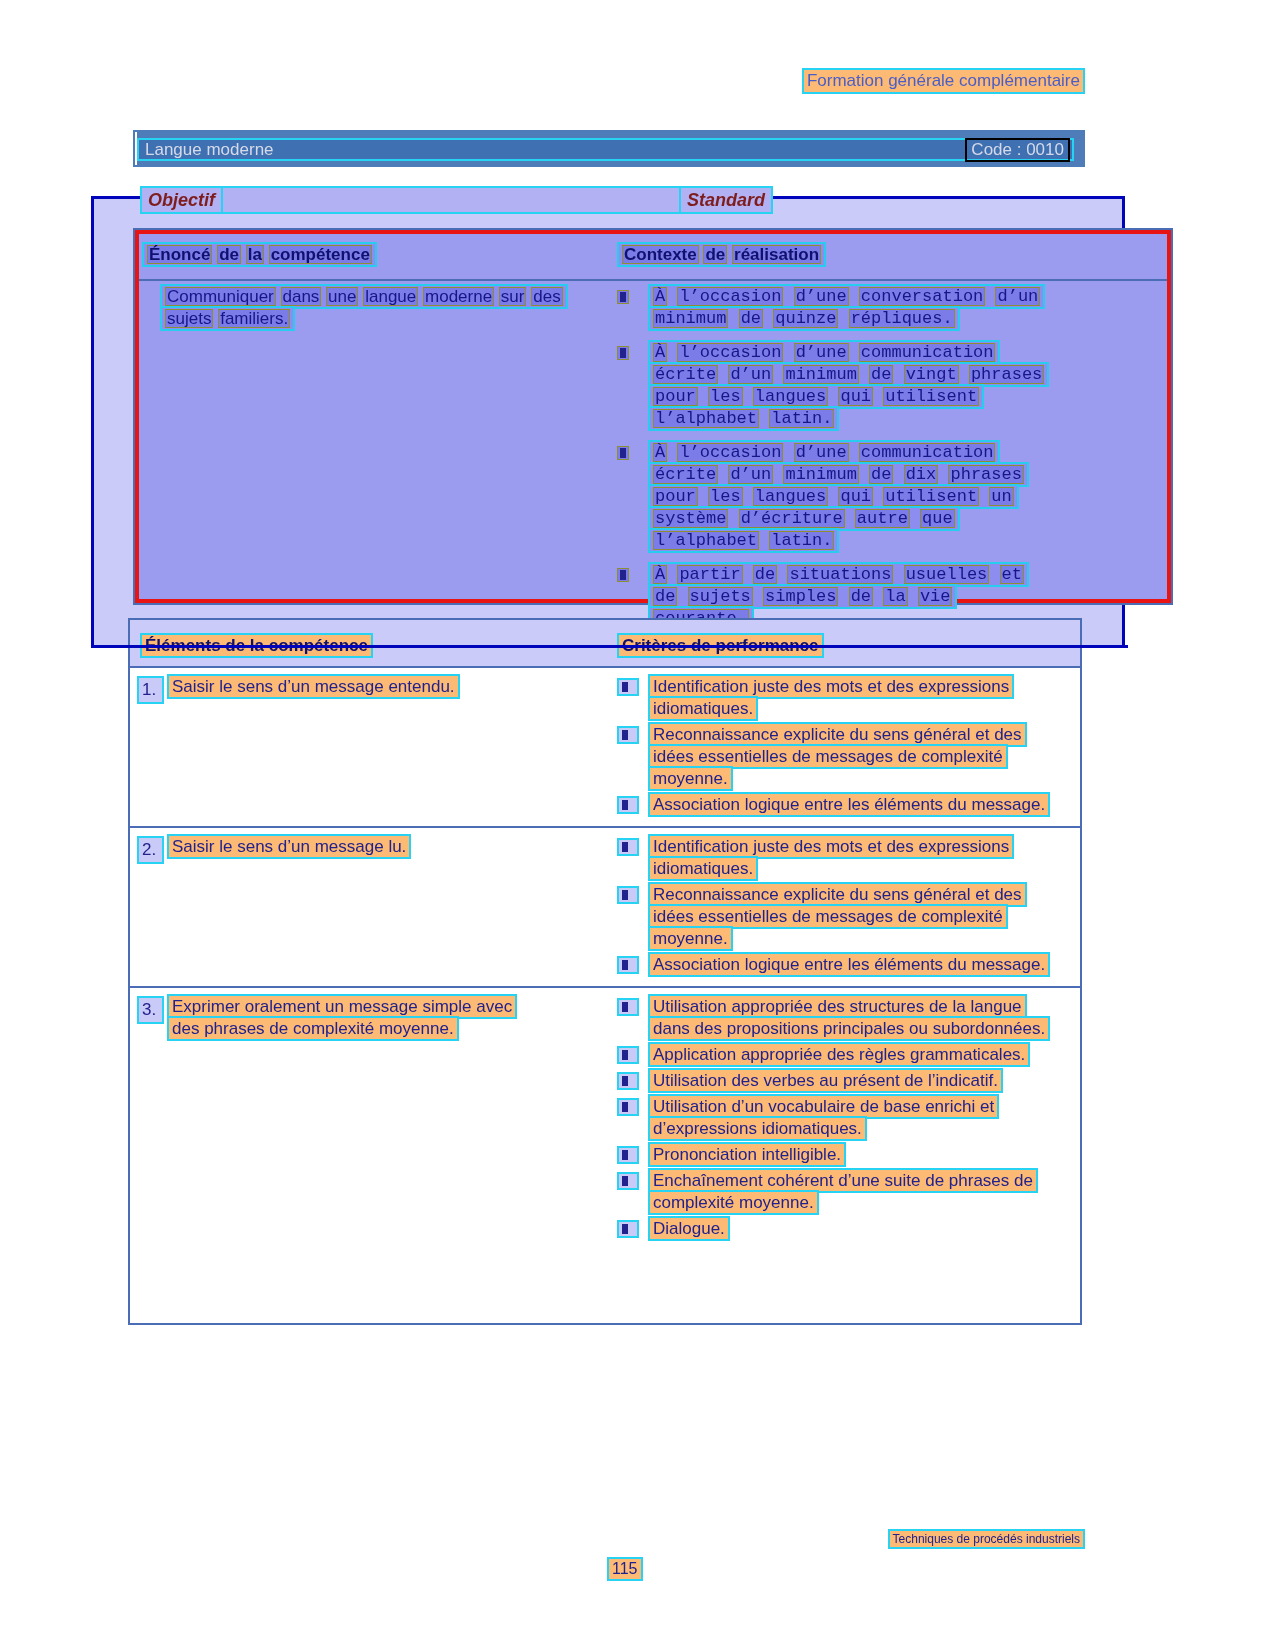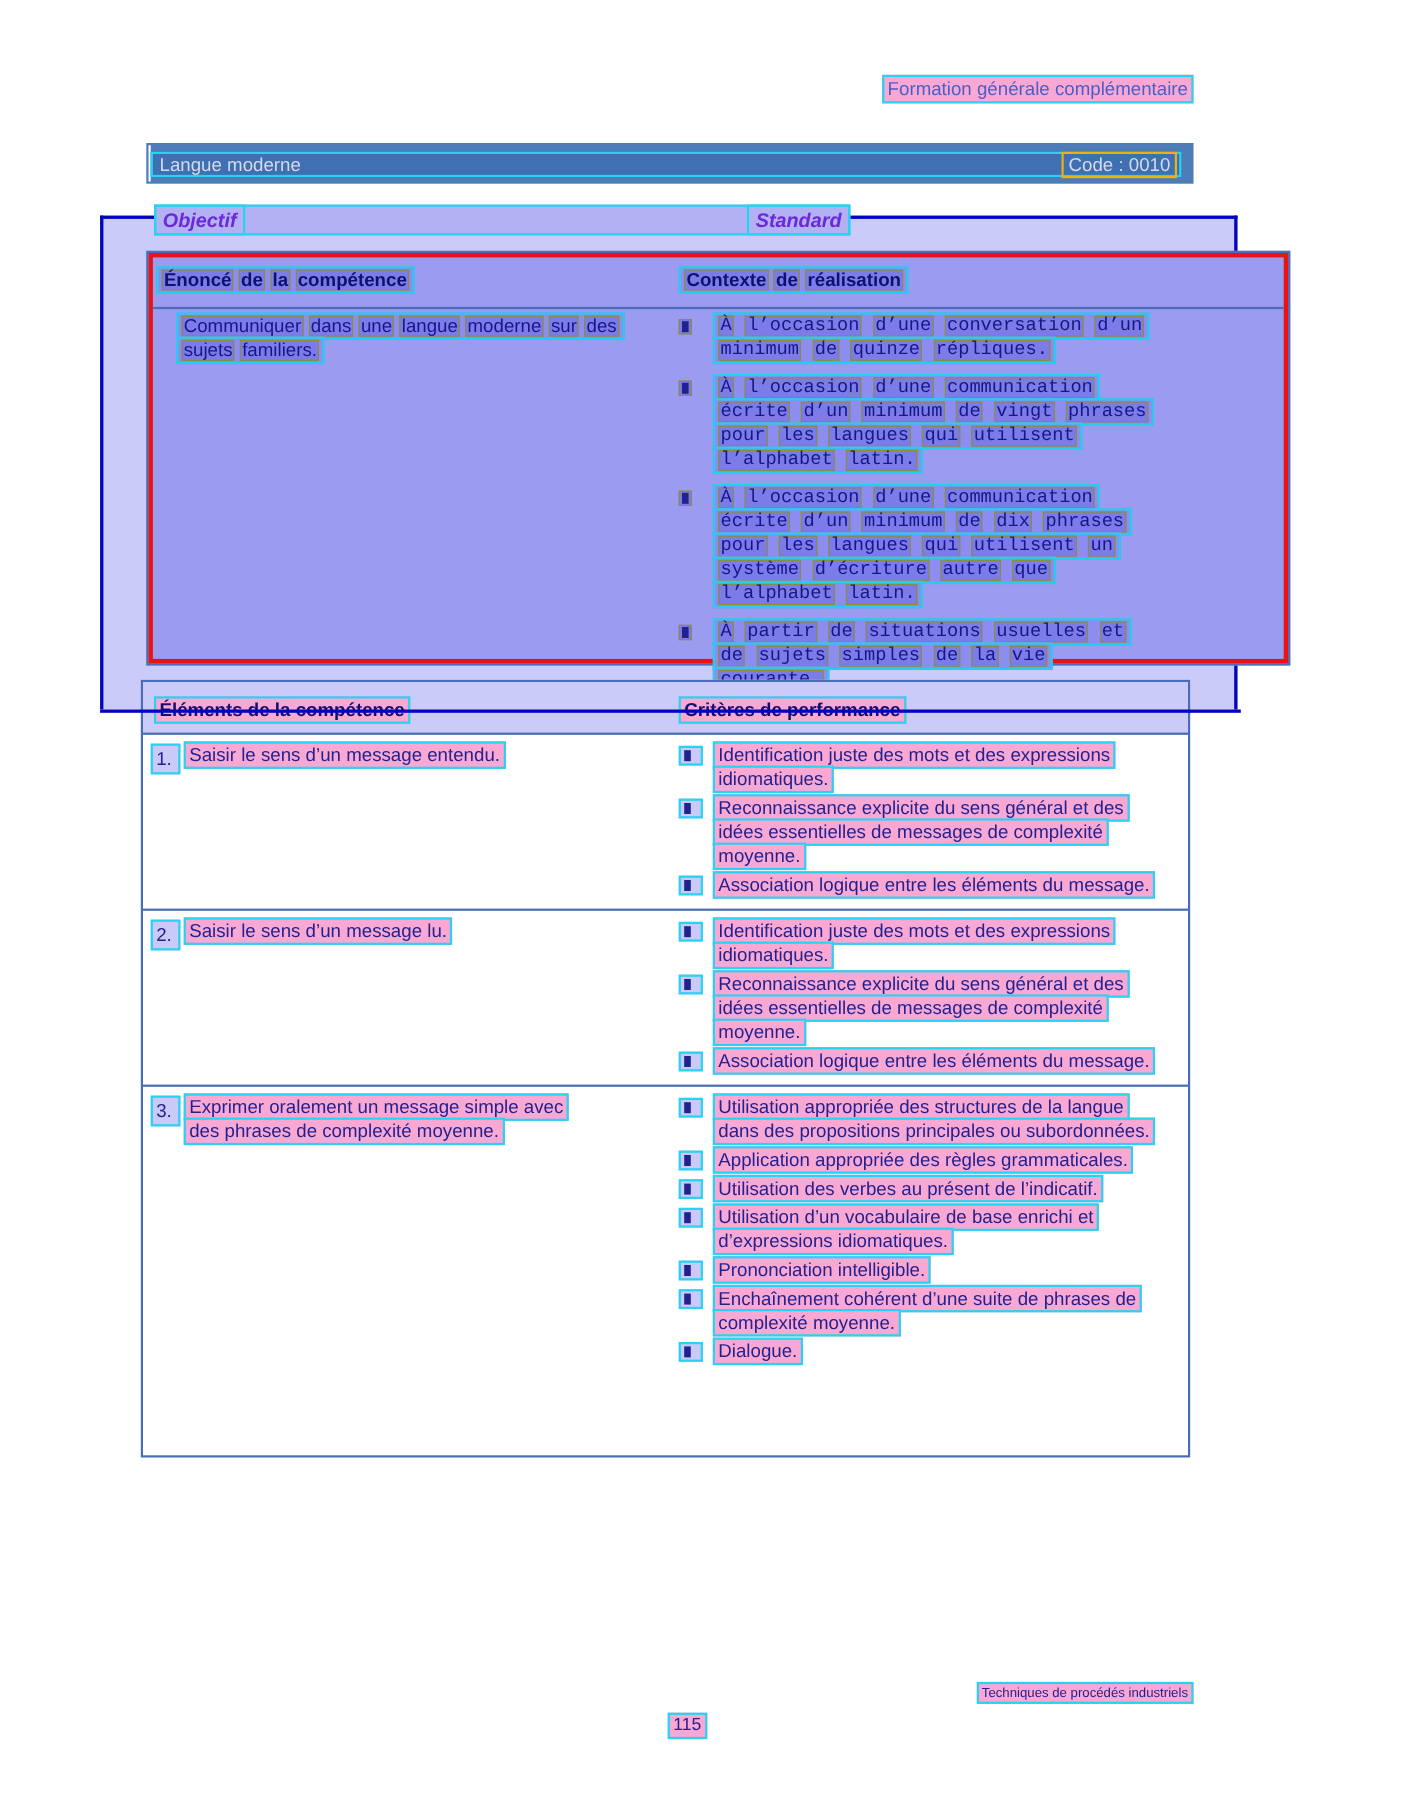--- a/index.html
+++ b/index.html
@@ -6,49 +6,49 @@
   .page{
     position:relative;width:1275px;height:1651px;background:#ffffff;
     font-family:"Liberation Sans", sans-serif;color:#1e1e8e;overflow:hidden;
   }
   
   .lhl{ 
     display:inline;background:#8d8df0;border:2px solid #27cdee;
     padding:1px 3px;box-decoration-break:clone;-webkit-box-decoration-break:clone;
   }
   .lhl2{ 
-    display:inline;background:#f9a8d4;border:2px solid #27d3f2;
+    display:inline;background:#fdba74;border:2px solid #27d3f2;
     padding:1px 3px;box-decoration-break:clone;-webkit-box-decoration-break:clone;
   }
   .wbox{ 
     display:inline-block;background:#7c7ce8;border:1px solid #8d8d33;
     padding:0 1px;margin:0;line-height:17px;
   }
   .bold{font-weight:bold;color:#10106e;}
   
   .toplabel{position:absolute;top:68px;right:190px;font-size:17px;color:#4a5ec8;z-index:2;}
   
   .bar{position:absolute;left:133px;top:130px;width:952px;height:37px;background:#4d7cb8;box-sizing:border-box;}
   .bar-white-line{position:absolute;left:2px;top:2px;width:2px;height:33px;background:#ffffff;}
   .bar-inner{
     position:absolute;left:4px;top:8px;right:11px;bottom:6px;background:#3f70b2;
     border:2px solid #27d3f2;display:flex;justify-content:space-between;align-items:center;
     padding:0 2px 0 6px;font-size:17px;color:#d6dae8;gap:23px;
   }
-  .bar-code{border:2px solid #eab308;padding:0 4px;}
+  .bar-code{border:2px solid #000000;padding:0 4px;}
   
   .outer-fill{
     position:absolute;left:91px;top:196px;width:1034px;height:449px;box-sizing:border-box;
     background:#cbcbfa;border:3px solid #0004bb;border-bottom:none;z-index:0;
   }
   .outer-bottom{position:absolute;left:91px;top:645px;width:1037px;height:3px;background:#0004bb;z-index:6;}
   .obj-line{
     position:absolute;left:140px;top:186px;width:633px;height:28px;box-sizing:border-box;
     background:#b1b1f3;border:2px solid #27d3f2;display:flex;align-items:stretch;z-index:2;
-    font-size:18px;font-weight:bold;font-style:italic;color:#6d28d9;
+    font-size:18px;font-weight:bold;font-style:italic;color:#7f1d1d;
   }
   .obj-item{border:2px solid #27d3f2;margin:-2px 0 -2px -2px;padding:0 6px;display:flex;align-items:center;}
   .obj-item.std{margin-left:auto;margin-right:-2px;}
   
   .t1{
     position:absolute;left:133px;top:228px;width:1040px;height:377px;box-sizing:border-box;
     border:2px solid #4a6db5;background:#9b9bf0;z-index:3;font-size:17px;line-height:22px;color:#16168a;
   }
   .t1-inner{border:4px solid #e81414;height:100%;box-sizing:border-box;display:flex;flex-direction:column;}
   .t1-head{display:flex;padding:10px 0 13px 0;border-bottom:2px solid #4a6db5;font-size:17px;}

